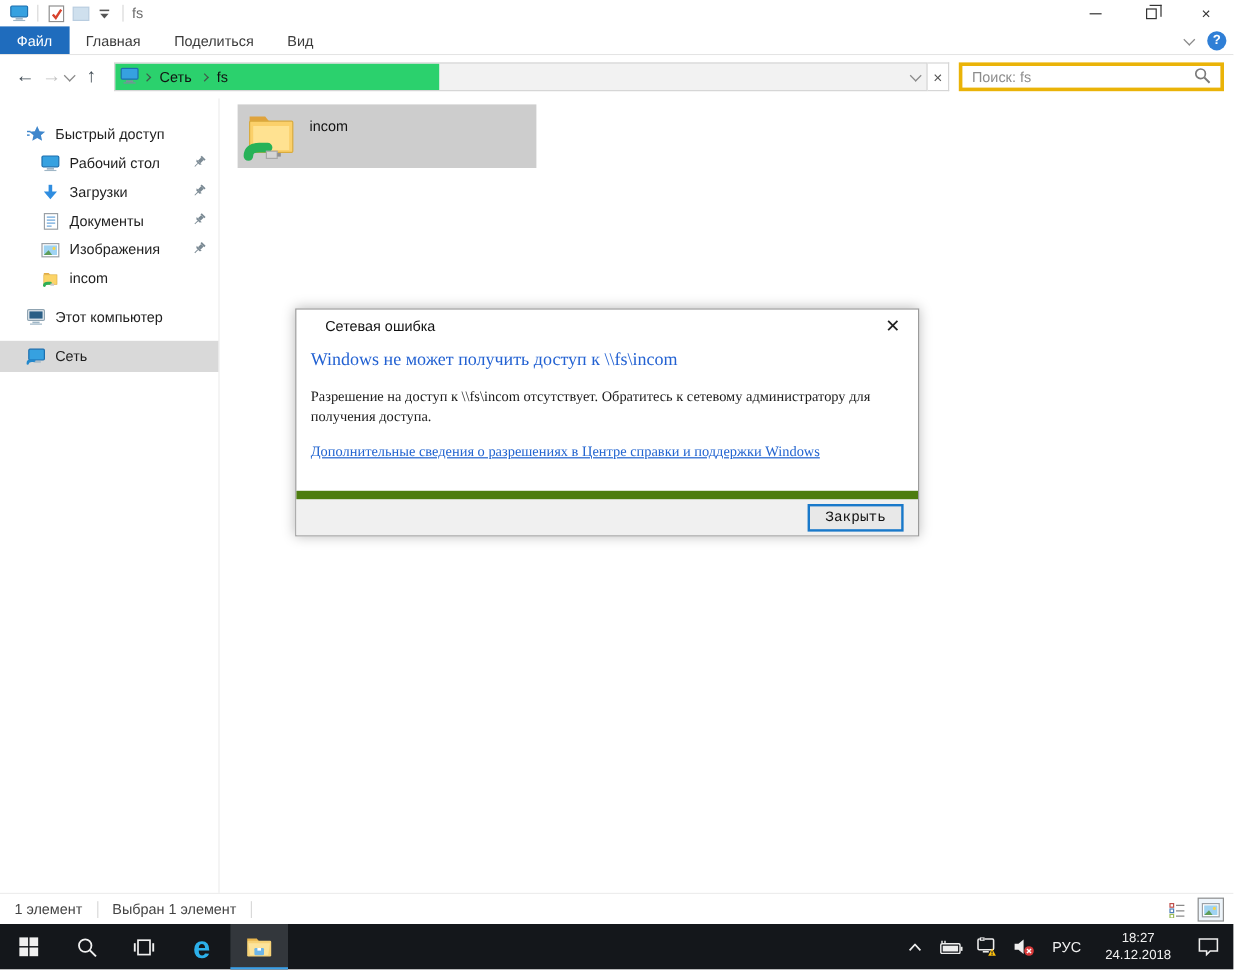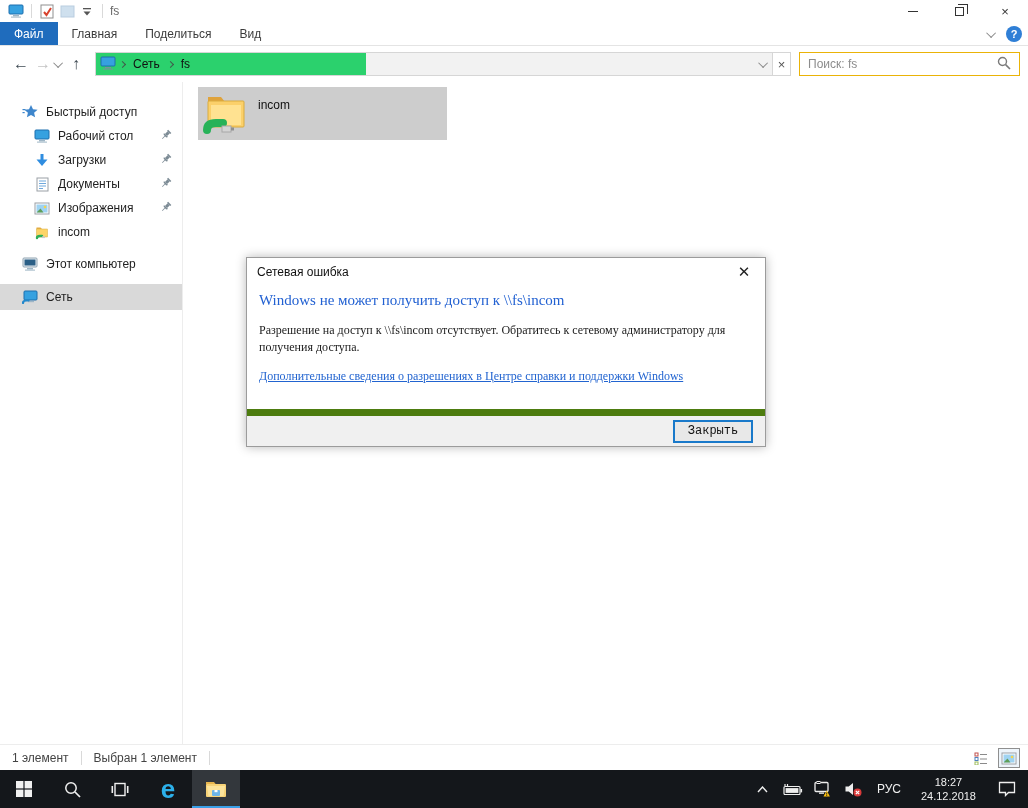--- a/index.html
+++ b/index.html
@@ -34,21 +34,21 @@
   .nav-arrow { font-size:16px; color:#3f4a53; width:22px; text-align:center; }
   .nav-arrow.disabled { color:#c3c3c3; }
   .nav-chev { margin:0 2px; }
   .addressbar { position:relative; height:24px; flex:0 0 678px; margin-left:8px; border:1px solid #d6d6d6; background:#f2f2f2; overflow:hidden; display:flex; align-items:center; }
   .addr-progress { position:absolute; left:0; top:0; bottom:0; background:#2bd16d; }
   .crumbs { position:relative; display:flex; align-items:center; gap:4px; padding-left:4px; z-index:1; }
   .crumb { padding:0 4px; color:#111; }
   .crumb-chev { display:inline-block; width:5px; height:5px; border-right:1px solid #41584a; border-bottom:1px solid #41584a; transform:rotate(-45deg); }
   .addr-dd { position:absolute; right:4px; top:0; bottom:0; display:flex; align-items:center; z-index:1; }
   .stop-btn { width:18px; height:24px; border:1px solid #d6d6d6; border-left:none; background:#fff; display:flex; align-items:center; justify-content:center; color:#555; font-size:13px; }
-  .searchbox { margin-left:8px; flex:1; height:24px; border:1px solid #eab308; background:#fff; display:flex; align-items:center; padding:0 8px; color:#8c8c8c; }
+  .searchbox { margin-left:8px; flex:1; height:24px; border:3px solid #eab308; background:#fff; display:flex; align-items:center; padding:0 8px; color:#8c8c8c; }
   .searchbox .stext { flex:1; }
 
   
   .bodyarea { position:relative; height:663px; display:flex; }
   .sidebar { width:183px; border-right:1px solid #ededed; padding-top:18px; }
   .side-row { height:24px; display:flex; align-items:center; padding-left:22px; position:relative; color:#1e1e1e; }
   .side-row.child { padding-left:34px; }
   .side-row.selected { background:#d9d9d9; height:26px; }
   .side-row .sicon { width:16px; height:16px; margin-right:8px; flex:0 0 16px; display:flex; align-items:center; justify-content:center; }
   .side-row .pin { position:absolute; right:10px; top:5px; }
@@ -60,21 +60,21 @@
 
   
   .statusbar { position:absolute; left:0; bottom:0; width:100%; height:26px; background:#fff; border-top:1px solid #ededed; display:flex; align-items:center; padding:0 12px; color:#444; }
   .sb-sep { width:1px; height:14px; background:#d9d9d9; margin:0 12px; }
   .sb-views { position:absolute; right:8px; top:0; height:26px; display:flex; align-items:center; gap:6px; }
   .viewbtn { width:22px; height:20px; display:flex; align-items:center; justify-content:center; }
   .viewbtn.active { border:1px solid #8f8f8f; background:#eef5fb; }
 
   
   .dialog { position:absolute; left:246px; top:257px; width:520px; height:190px; background:#fff; border:1px solid #9b9b9b; box-shadow:0 0 10px rgba(0,0,0,.28); display:flex; flex-direction:column; }
-  .dlg-titlebar { height:28px; display:flex; align-items:center; padding:0 8px 0 10px; }
+  .dlg-titlebar { height:28px; display:flex; align-items:center; padding:0 8px 0 24px; }
   .dlg-title { flex:1; color:#111; }
   .dlg-close { width:26px; height:20px; display:flex; align-items:center; justify-content:center; color:#222; font-size:15px; }
   .dlg-body { flex:1; padding:6px 12px 0 12px;font-family:Liberation Serif, serif; }
   .dlg-heading { color:#2261d2; font-size:15px; margin-bottom:13px; }
   .dlg-text { color:#1b1b1b; line-height:17px; margin-bottom:13px; width:492px; }
   .dlg-link { color:#2264d0; text-decoration:underline; }
   .dlg-footer { height:37px; background:#f0f0f0; border-top:7px solid #4d7c0f; display:flex; align-items:center; justify-content:flex-end; padding-right:12px;font-family:Liberation Mono, monospace; }
   .dlg-btn { width:80px; height:23px; background:#e8e8e8; border:2px solid #1979ca; color:#111; font-size:12px; display:flex; align-items:center; justify-content:center; font-family:inherit; }
 
   

